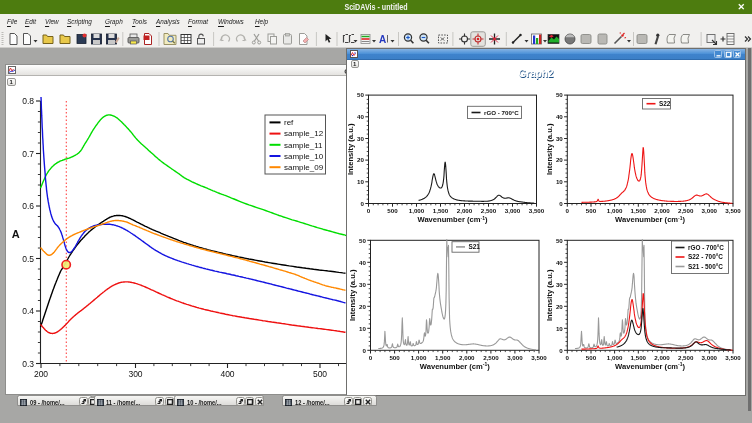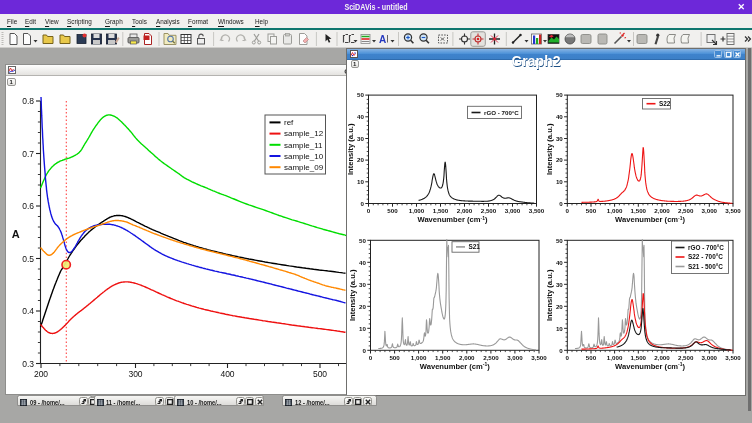--- a/index.html
+++ b/index.html
@@ -1,27 +1,27 @@
 <!DOCTYPE html>
 <html><head><meta charset="utf-8"><style>
 * { margin:0; padding:0; box-sizing:border-box; }
 body { width:752px; height:423px; overflow:hidden; }
 #screen { position:absolute; top:0; left:0; width:752px; height:423px;
   font-family:"Liberation Sans", sans-serif; background:#a7a7a5; }
-.titlebar { position:absolute; left:0; top:0; width:752px; height:14px; background:#6d28d9; }
+.titlebar { position:absolute; left:0; top:0; width:752px; height:14px; background:#4d7c0f; }
 .titlebar .t { position:absolute; width:100%; text-align:center; top:2px; color:#f2f2f2; font-size:8.5px; font-weight:bold; transform:scaleX(0.84); }
 .titlebar .x { position:absolute; right:7px; top:1.5px; color:#fff; font-size:9px; font-weight:bold; }
-.menubar { position:absolute; left:0; top:14px; width:752px; height:20px; background:#f1f0ee; border-bottom:6px solid #0f766e; }
+.menubar { position:absolute; left:0; top:14px; width:752px; height:20px; background:#f1f0ee; border-bottom:3px solid #0f766e;font-style:italic; }
 .mi { position:absolute; top:3px; font-size:7.4px; color:#1a1a1a; transform:scaleX(0.86); transform-origin:0 0; }
 .mi u { text-decoration-thickness:0.8px; text-underline-offset:1.5px; }
 .toolbar { position:absolute; left:0; top:30px; width:752px; height:18px; background:#f1f0ee; border-bottom:1px solid #cfcecb; }
 .win { position:absolute; background:#fff; border:1px solid #8e8e8c; }
 .wtitle1 { position:absolute; left:0; top:0; width:100%; height:11.5px; background:linear-gradient(#fefefe,#e4e3e0); border-bottom:1px solid #b4b3b0; }
 .wtitle2 { position:absolute; left:0; top:0; width:100%; height:11px; background:linear-gradient(#85b3e4 0%,#4f93d8 45%,#3f83cc 50%,#3c80c8 100%); border-bottom:1px solid #2f6cae; }
-.wtitle2 .t { position:absolute; left:12px; right:32px; text-align:center; top:4px; color:#fff; font-size:14px; font-weight:bold; text-shadow:0.5px 0.5px 0 #1c4f85; }
+.wtitle2 .t { position:absolute; left:12px; right:32px; text-align:center; top:19px; color:#fff; font-size:10px; font-weight:bold; text-shadow:0.5px 0.5px 0 #1c4f85; }
 .wbtn { position:absolute; top:1.5px; width:8px; height:8px; background:#448ad2; border:1px solid #9cc0e6; border-radius:1.5px; }
 .wbtn svg { position:absolute; left:0.2px; top:0.2px; }
 .lbtn { position:absolute; width:8.5px; height:8px; background:linear-gradient(#fcfcfb,#e6e5e2); border:1px solid #979693; border-radius:2px; font-size:6px; font-weight:bold; color:#222; text-align:center; line-height:7px; }
 .tab { position:absolute; top:394.8px; height:11.5px; background:linear-gradient(#f6f6f4,#dddcd9); border:1px solid #8f8e8c; border-radius:2.5px 2.5px 0 0; }
 .tablbl { position:absolute; left:11.5px; top:1.8px; font-size:7.8px; font-weight:bold; color:#151515; transform:scaleX(0.73); transform-origin:0 0; white-space:nowrap; }
 .tbtn svg { display:block; }
 .tbtn { position:absolute; top:0.8px; width:9.2px; height:9.4px; background:linear-gradient(#fdfdfc,#e3e2df); border:1px solid #95948f; border-radius:2.5px; }
 .statusbar { position:absolute; left:0; top:411.5px; width:752px; height:11.5px; background:#f1f0ee; border-top:1px solid #989794; }
 .statusbar span { position:absolute; left:4px; top:2px; font-size:7.5px; color:#111; transform:scaleX(0.94); transform-origin:0 0; white-space:nowrap; }
 </style></head>

